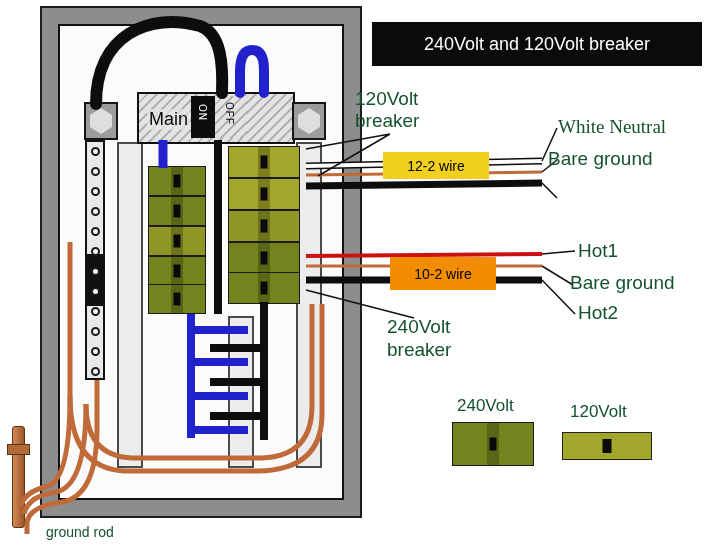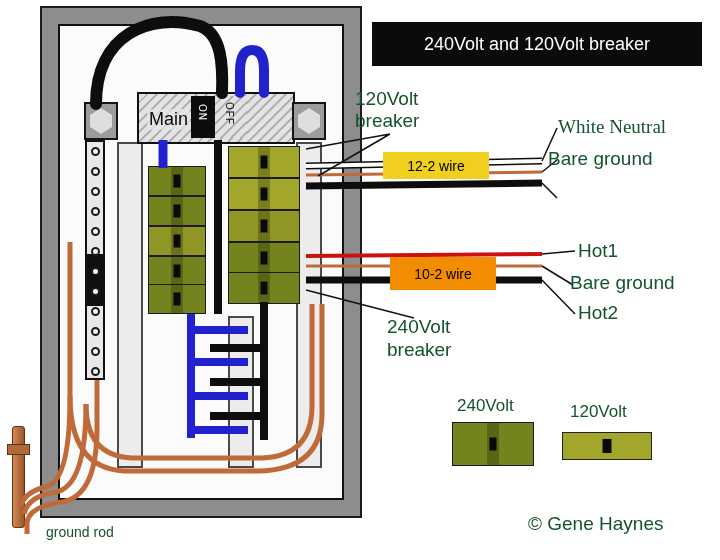--- a/index.html
+++ b/index.html
@@ -151,15 +151,14 @@
   <div class="abs lbl" style="left:578px;top:302px;">Hot2</div>
   <div class="abs lbl" style="left:387px;top:316px;">240Volt</div>
   <div class="abs lbl" style="left:387px;top:339px;">breaker</div>
 
   <div class="abs lbl lbl-sm" style="left:457px;top:396px;">240Volt</div>
   <div class="abs lbl lbl-sm" style="left:570px;top:402px;">120Volt</div>
   <div class="abs breaker b1 sw240"></div>
   <div class="abs sw120"></div>
 
   <div class="abs lbl lbl-lg" style="left:46px;top:524px;">ground rod</div>
-  <div class="abs lbl" style="left:528px;top:513px;">© Gene Haynes</div>
 
 </div>
 
 </body></html>

